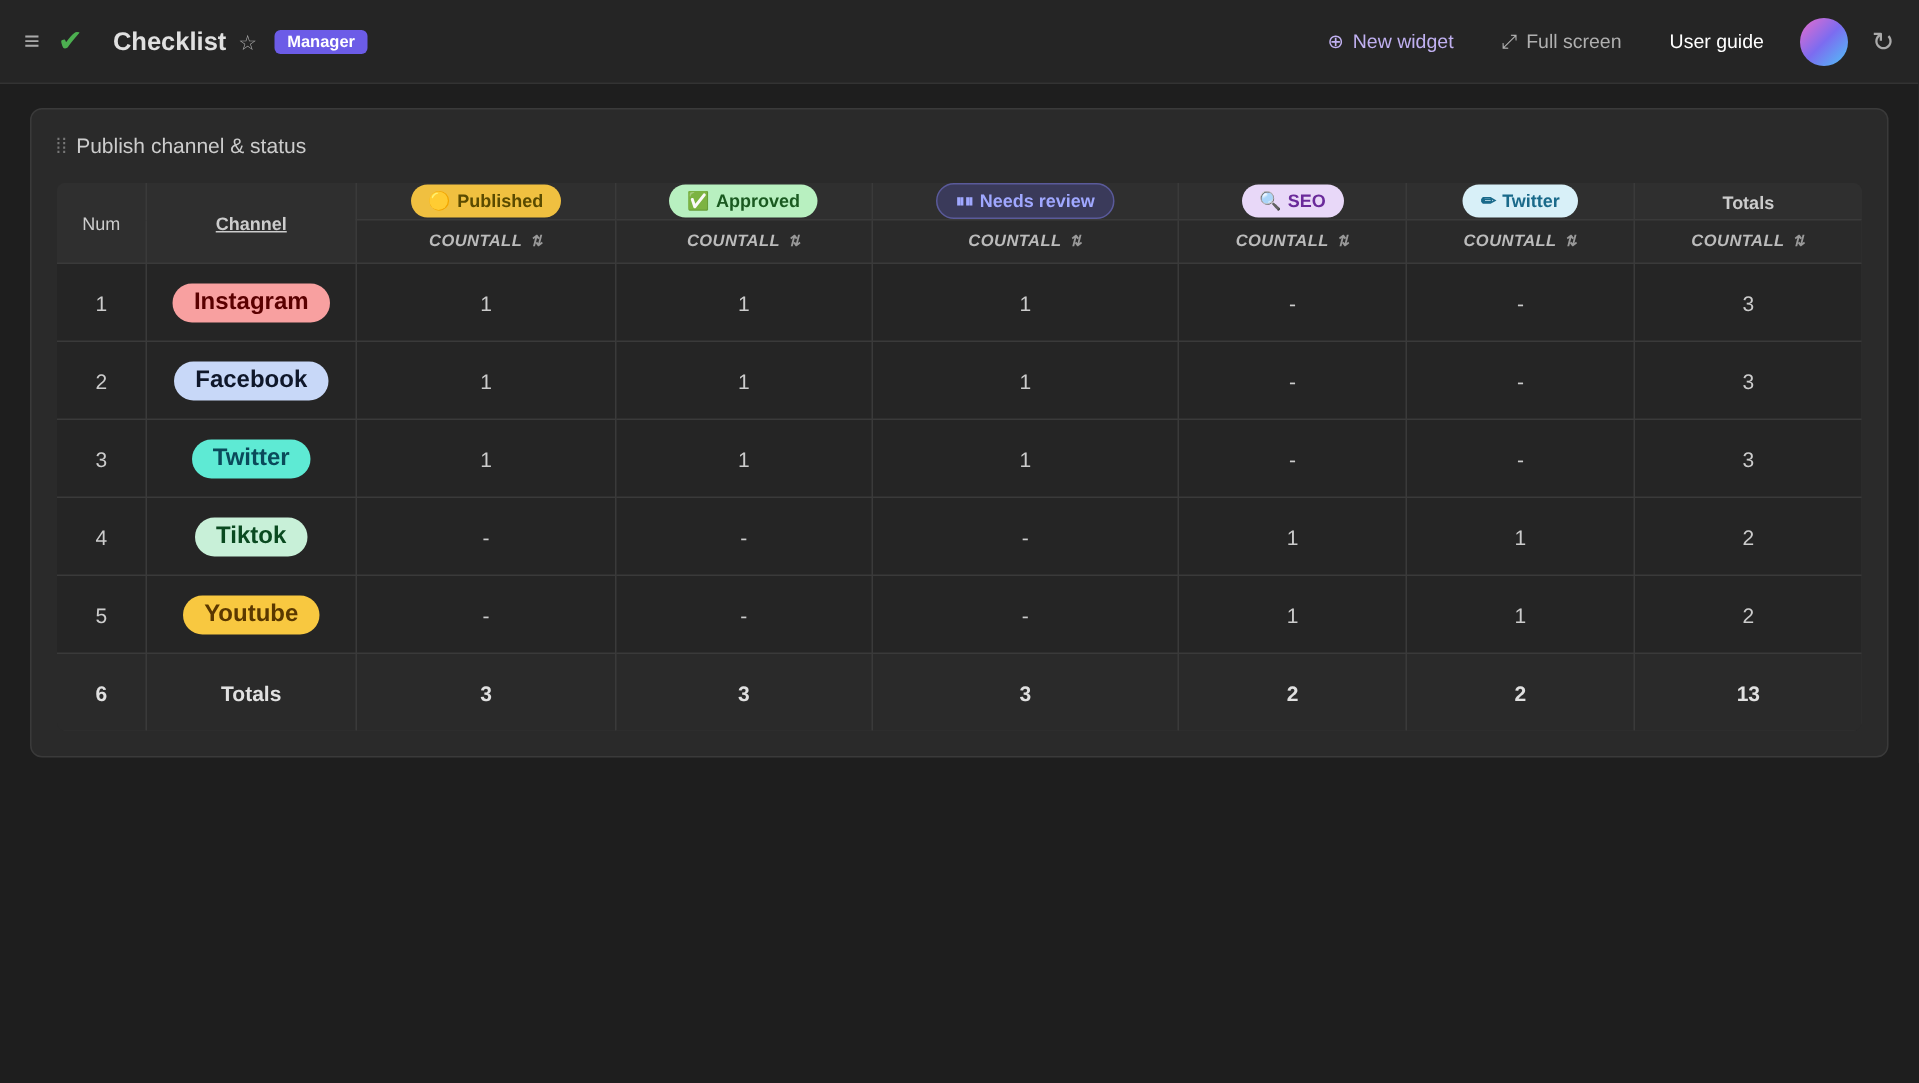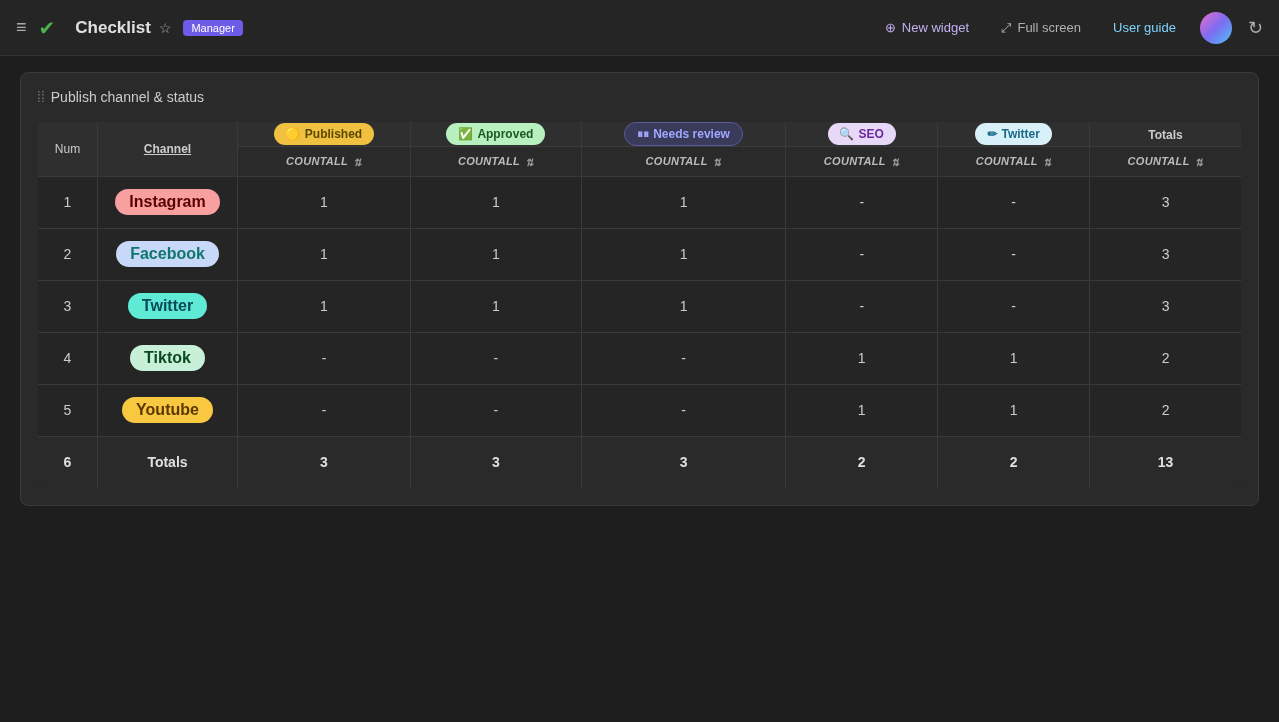--- a/index.html
+++ b/index.html
@@ -44,21 +44,21 @@
     }
     .star-icon {
       color: #aaa;
       font-size: 14px;
       cursor: pointer;
     }
     .badge-manager {
       background: #6c5ce7;
       color: #fff;
       font-size: 11px;
-      font-weight: 400;
+      font-weight: 700;
       padding: 2px 8px;
       border-radius: 4px;
       margin-left: 4px;
     }
     .topnav-right {
       display: flex;
       align-items: center;
       gap: 16px;
     }
     .topnav-btn {
@@ -70,21 +70,21 @@
       color: #b0b0b0;
       cursor: pointer;
       font-size: 13px;
       padding: 4px 8px;
       border-radius: 4px;
     }
     .topnav-btn.new-widget {
       color: #c0b0f0;
     }
     .topnav-btn.user-guide {
-      color: #7dd3fc;
+      color: #ffffff;
     }
     .avatar-circle {
       width: 32px;
       height: 32px;
       border-radius: 50%;
       background: linear-gradient(135deg, #e96ccc, #7c6cf0, #4fc3f7);
     }
     .refresh-icon {
       color: #aaa;
       font-size: 18px;
@@ -189,21 +189,21 @@
     }
     .channel-badge {
       display: inline-flex;
       align-items: center;
       padding: 4px 14px;
       border-radius: 20px;
       font-size: 16px;
       font-weight: 600;
     }
     .ch-instagram { background: #f8a0a0; color: #5a0000; }
-    .ch-facebook { background: #c8d8f8; color: #0f766e; }
+    .ch-facebook { background: #c8d8f8; color: #0f172a; }
     .ch-twitter { background: #5eead4; color: #0a4a5a; }
     .ch-tiktok { background: #c8f0d8; color: #0a4a20; }
     .ch-youtube { background: #f8c840; color: #5a3800; }
     .th-totals {
       background: #2f2f2f !important;
     }
     .totals-label {
       color: #ccc;
       font-size: 12px;
       font-weight: 600;

